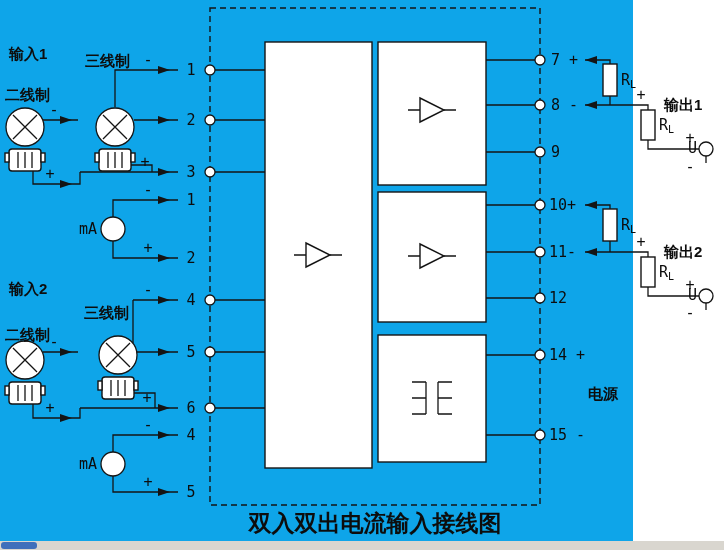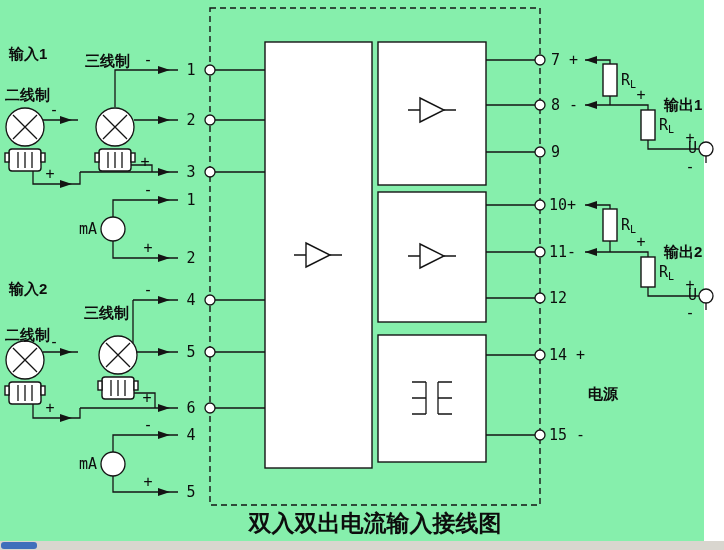--- a/index.html
+++ b/index.html
@@ -1,18 +1,18 @@
 <!DOCTYPE html>
 <html><head>
 <meta charset="utf-8">
 <style>
   * { margin:0; padding:0; box-sizing:border-box; }
   html,body { background:#fff; }
   body { width:724px; height:550px; overflow:hidden; font-family:"Liberation Sans",sans-serif; }
-  .stage { position:relative; width:704px; height:550px; background:#86efac; }
+  .stage { position:relative; width:633px; height:550px; background:#0ea5e9; }
   svg { display:block; }
   .wire { stroke:#141414; stroke-width:1.3; fill:none; }
   .boxline { stroke:#141414; stroke-width:1.4; fill:#fff; }
   .dashed { stroke:#141414; stroke-width:1.4; fill:none; stroke-dasharray:6 4; }
   .arrow { fill:#141414; stroke:none; }
   .term { fill:#fff; stroke:#141414; stroke-width:1.3; }
   text { fill:#0d0d0d; }
   .num  { font-family:"DejaVu Sans Mono","Liberation Mono",monospace; font-size:15px; }
   .sign { font-family:"DejaVu Sans Mono","Liberation Mono",monospace; font-size:15px; }
   .cn   { font-family:"Liberation Sans",sans-serif; font-weight:bold; font-size:15px; }

